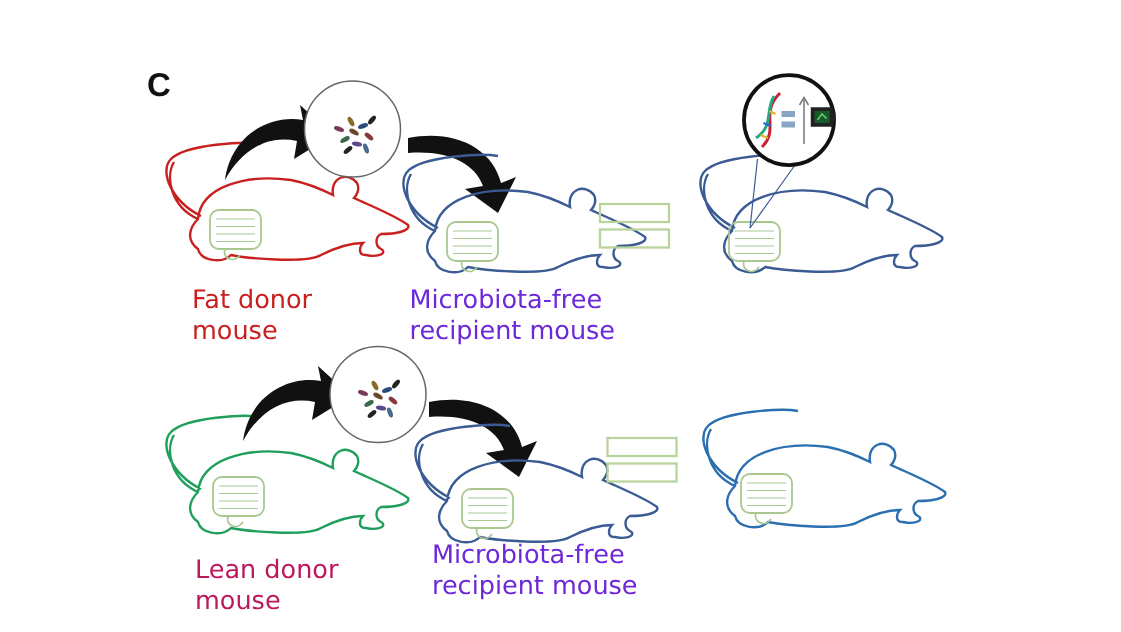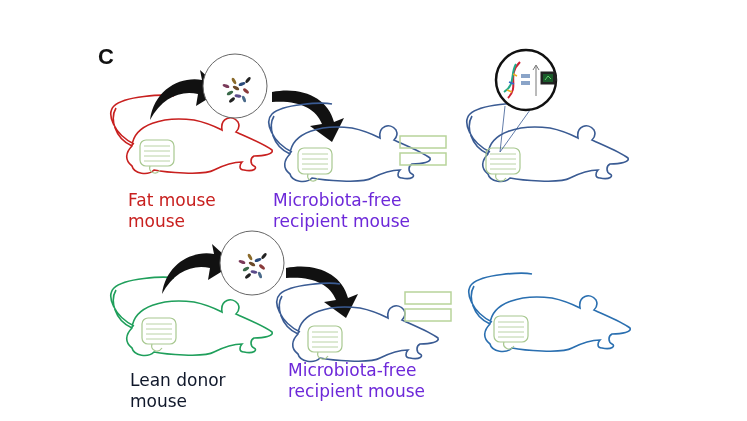--- a/index.html
+++ b/index.html
@@ -2,21 +2,21 @@
 <html><head>
 <meta charset="utf-8">
 <style>
   html, body { margin:0; padding:0; background:#ffffff; }
   body { width:747px; height:421px; position:relative; overflow:hidden; font-family:"Liberation Sans", sans-serif; }
   .abs { position:absolute; }
   .panel-label { left:98px; top:44px; font-size:22px; font-weight:bold; color:#111; font-family:"Liberation Sans", sans-serif; }
   .lbl { font-size:17px; line-height:21px; font-family:"DejaVu Sans", sans-serif; }
   .red { color:#c8201f; }
   .blue { color:#6d28d9; }
-  .green { color:#0f172a; }
+  .green { color:#be185d; }
   svg { position:absolute; left:0; top:0; overflow:visible; }
 </style>
 </head>
 <body>
 
 <svg width="747" height="421">
   <defs>
 
     <g id="mouse-shape">
       <path d="M30,40 C10,30 2,10 10,2 C20,-8 60,-10 70,-8 M12,4 C6,14 10,34 28,42
@@ -143,21 +143,21 @@
       <use href="#mouse-shape"></use>
     </g>
   <g transform="translate(494,316)" stroke="#a8c890">
       <use href="#gut-shape"></use>
     </g>
 </svg>
 
 <div class="abs panel-label">C</div>
 
 <div class="abs lbl red" style="left:128px; top:190px;">
-  <div>Fat mouse</div>
+  <div>Fat donor</div>
   <div>mouse</div>
 </div>
 
 <div class="abs lbl blue" style="left:273px; top:190px;">
   <div>Microbiota-free</div>
   <div>recipient mouse</div>
 </div>
 
 <div class="abs lbl green" style="left:130px; top:370px;">
   <div>Lean donor</div>

